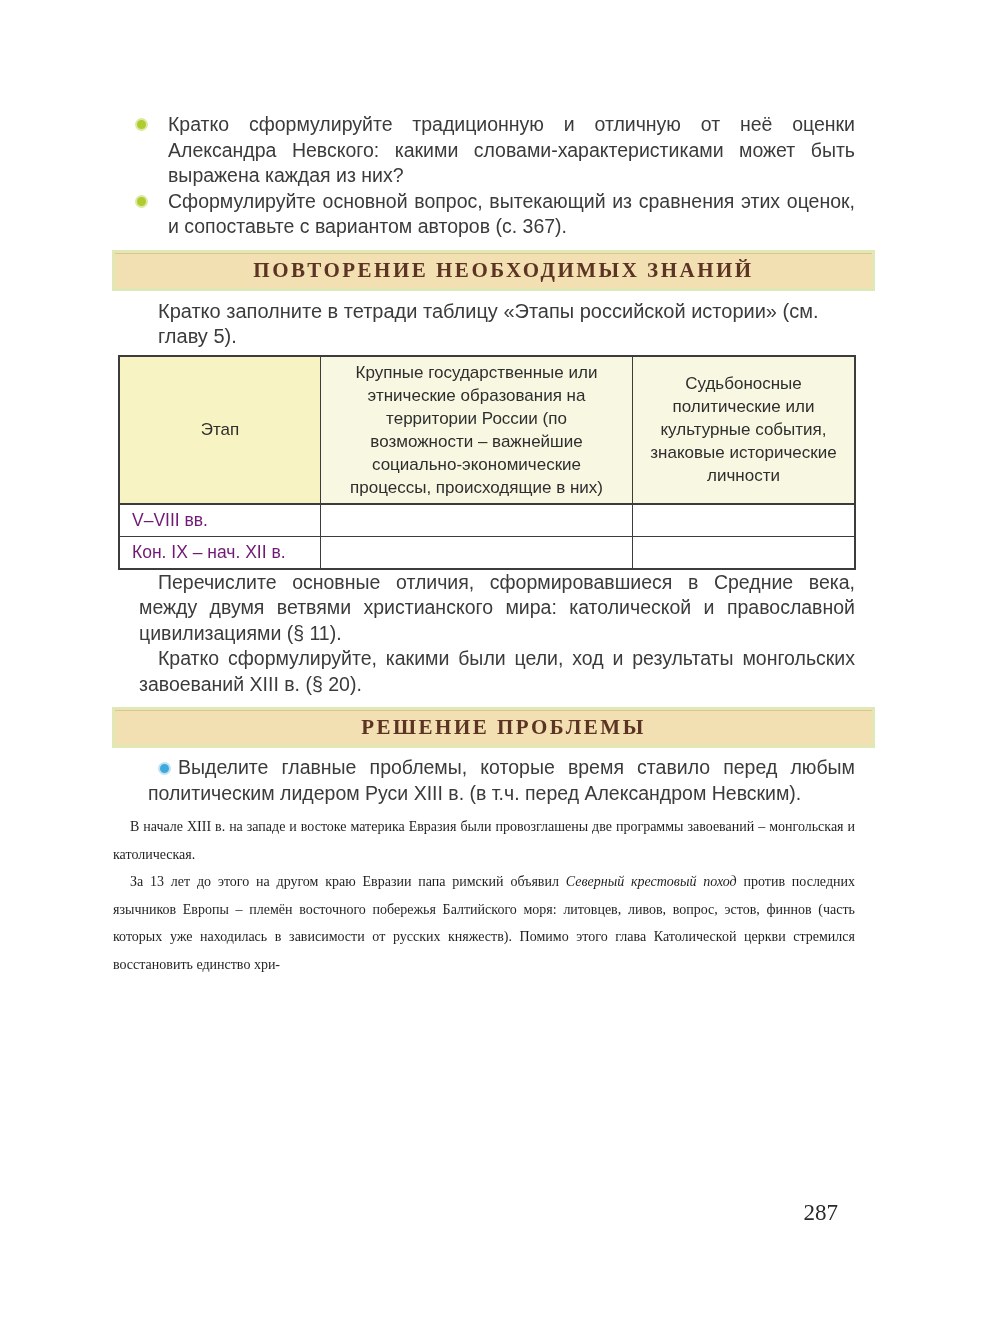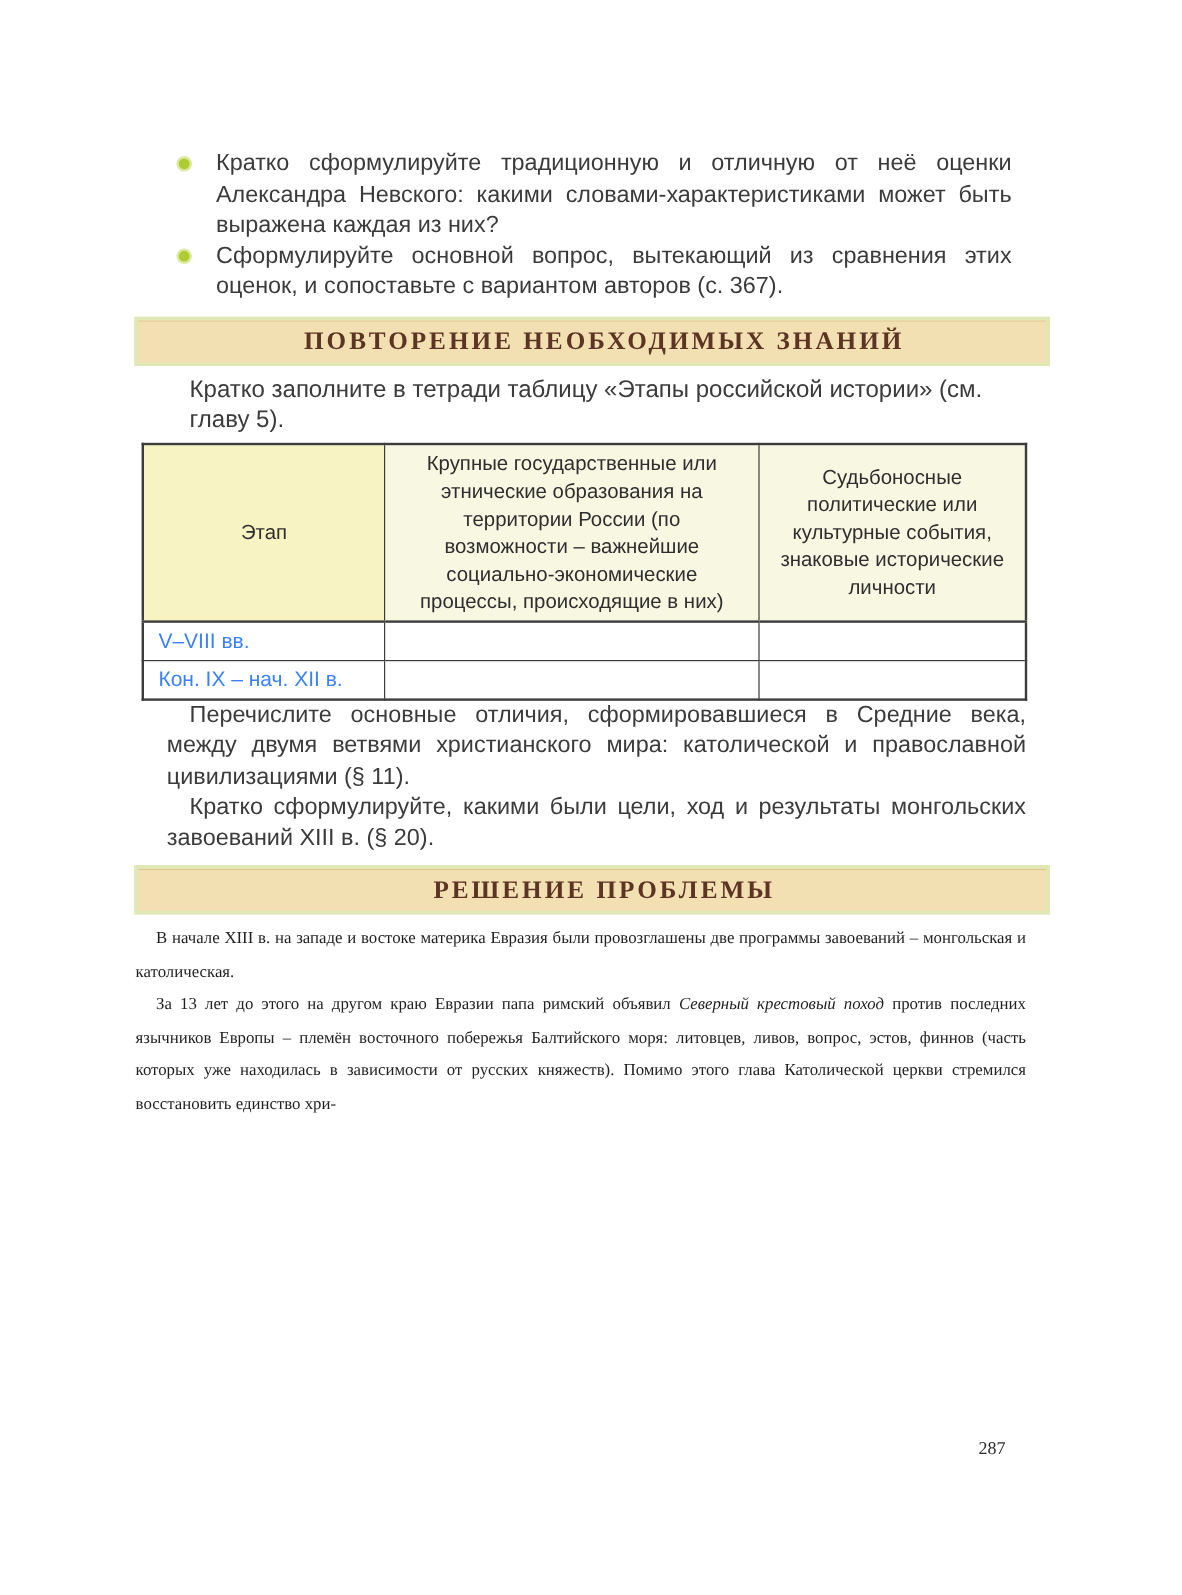--- a/index.html
+++ b/index.html
@@ -8,21 +8,21 @@
     --th1-bg:#f8f3c2; --th-bg:#f8f7e2; --table-border:#3c3c3c;
   }
   html,body{margin:0;padding:0;background:#ffffff;}
   .page{
     position:relative; width:985px; height:1329px; background:#fff;
     font-family:"Liberation Sans",sans-serif; color:#3b3b3b; overflow:hidden;
   }
   .content{ position:absolute; left:113px; top:0; width:742px; padding-top:112px; }
 
   
-  .top-tasks{ list-style:none; margin:12px; padding:0; }
+  .top-tasks{ list-style:none; margin:0; padding:0; }
   .top-tasks li{
     position:relative; padding-left:55px; font-size:19.5px; line-height:25.5px;
     text-align:justify; color:#3b3b3b;
   }
   .dot{
     display:inline-block; width:13px; height:13px; border-radius:50%;
     box-sizing:border-box;
   }
   .dot-green{ background:var(--bullet-green); border:2px solid #dce9a0; }
   .dot-blue{ background:var(--bullet-blue); border:2px solid #bfe2f2; }
@@ -48,21 +48,21 @@
   }
   .etable th,.etable td{ border:1px solid var(--table-border); }
   .etable thead th{
     height:132px; font-weight:400; font-size:17px; line-height:23px;
     text-align:center; vertical-align:middle; padding:4px 14px; color:#2e2e2e;
     background:var(--th-bg); border-bottom:2px solid var(--table-border);
   }
   .etable thead th.col-stage{ background:var(--th1-bg); width:172px; }
   .etable thead th.col-big{ width:283px; }
   .etable tbody td{
-    height:31px; font-size:17.5px; color:#3b82f6; background:#fff;
+    height:31px; font-size:17.5px; color:#701a75; background:#fff;
     padding:0 0 0 12px; vertical-align:middle;
   }
 
   .tasks2 p{
     margin:0 0 0 26px; text-indent:19px; font-size:19.5px; line-height:25.5px;
     text-align:justify;
   }
   .tasks2 p:first-child{ margin-top:0; }
 
   .problem-heading{
@@ -76,21 +76,21 @@
   .blue-task .dot{ margin-right:7px; vertical-align:-1px; }
 
   .body-text{
     margin-top:7px; font-family:"Liberation Serif",serif; font-size:14px;
     line-height:27.5px; color:#1f1f1f; text-align:justify;
   }
   .body-text p{ margin:0; text-indent:17px; }
 
   .page-number{
     position:absolute; top:1200px; right:147px;
-    font-family:"Liberation Serif",serif; font-size:15px; color:#2a2a2a;
+    font-family:"Liberation Serif",serif; font-size:23px; color:#2a2a2a;
   }
 </style>
 </head>
 <body>
 
 <div class="page">
   <div class="content">
 
     <ul class="top-tasks">
       <li>
@@ -134,20 +134,21 @@
     <div class="tasks2">
       <p>Перечислите основные отличия, сформировавшиеся в Средние века, между двумя ветвями христианского мира: католической и православной цивилизациями (§ 11).</p>
       <p>Кратко сформулируйте, какими были цели, ход и результаты монгольских завоеваний XIII в. (§ 20).</p>
     </div>
 
     <div class="bar">
       <span class="bar-title">РЕШЕНИЕ ПРОБЛЕМЫ</span>
     </div>
 
 
+    <p class="blue-task"><span class="dot dot-blue"></span><span>Выделите главные проблемы, которые время ставило перед любым политическим лидером Руси XIII в. (в т.ч. перед Александром Невским).</span></p>
 
     <div class="body-text">
       <p>В начале XIII в. на западе и востоке материка Евразия были провозглашены две программы завоеваний – монгольская и католическая.</p>
       <p><span>За 13 лет до этого на другом краю Евразии папа римский объявил </span><i>Северный крестовый поход</i><span> против последних язычников Европы – племён восточного побережья Балтийского моря: литовцев, ливов, вопрос, эстов, финнов (часть которых уже находилась в зависимости от русских княжеств). Помимо этого глава Католической церкви стремился восстановить единство хри-</span></p>
     </div>
 
   </div>
 
   <div class="page-number">287</div>
 </div>

